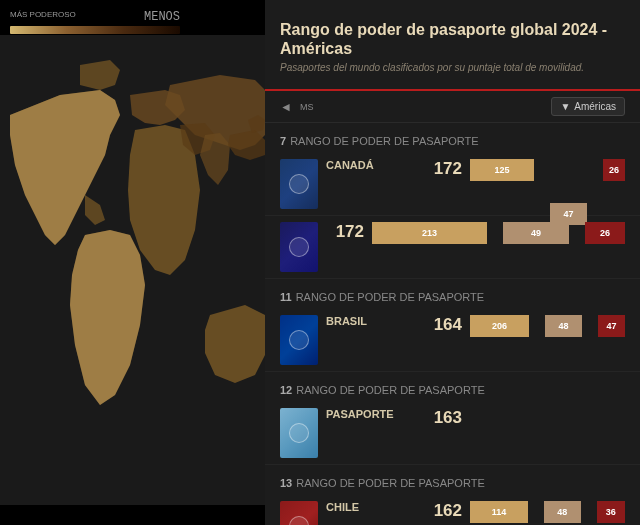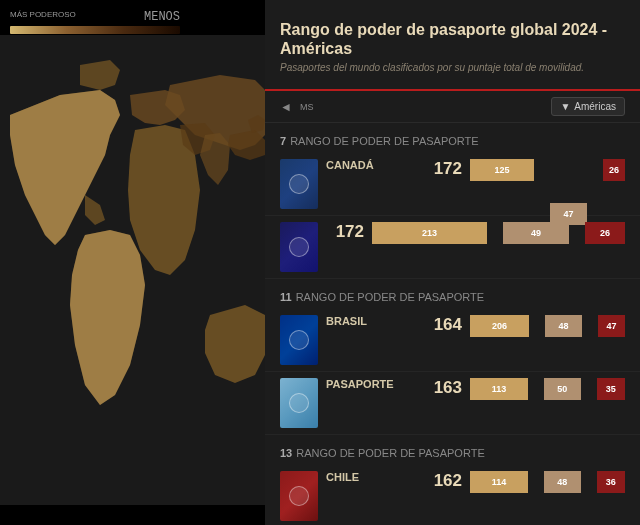--- a/index.html
+++ b/index.html
@@ -340,31 +340,27 @@
           <div class="passport-emblem"></div>
         </div>
         <span class="country-name">BRASIL</span>
         <span class="score-number">164</span>
         <div class="bar-container">
           <div class="bar-segment bar-gold" style="width: 48%;">206</div>
           <div class="bar-segment bar-tan" style="width: 30%;">48</div>
           <div class="bar-segment bar-red" style="width: 22%;">47</div>
         </div>
       </div>
+      <div class="rank-section"><span class="rank-number">12</span><span class="rank-label">RANGO DE PODER DE PASAPORTE</span></div>
       <div class="passport-row">
         <div class="passport-img argentina">
           <div class="passport-emblem"></div>
         </div>
         <span class="country-name">PASAPORTE</span>
         <span class="score-number">163</span>
-        <div class="bar-container">
-          <div class="bar-segment bar-gold" style="width: 47%;">113</div>
-          <div class="bar-segment bar-tan" style="width: 30%;">50</div>
-          <div class="bar-segment bar-red" style="width: 23%;">35</div>
-        </div>
       </div>
       <div class="rank-section"><span class="rank-number">13</span><span class="rank-label">RANGO DE PODER DE PASAPORTE</span></div>
       <div class="passport-row">
         <div class="passport-img chile">
           <div class="passport-emblem"></div>
         </div>
         <span class="country-name">CHILE</span>
         <span class="score-number">162</span>
         <div class="bar-container">
           <div class="bar-segment bar-gold" style="width: 47%;">114</div>

